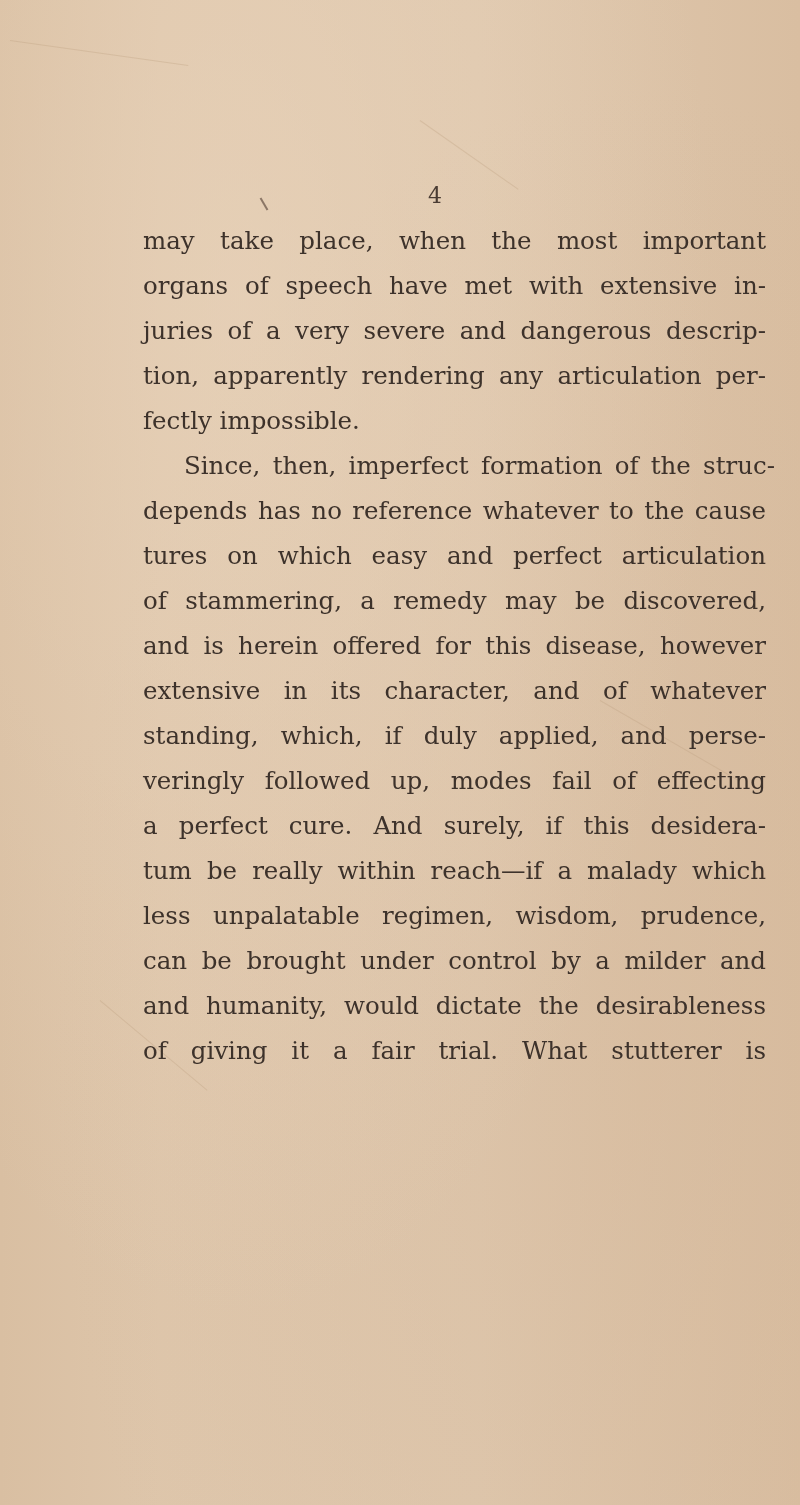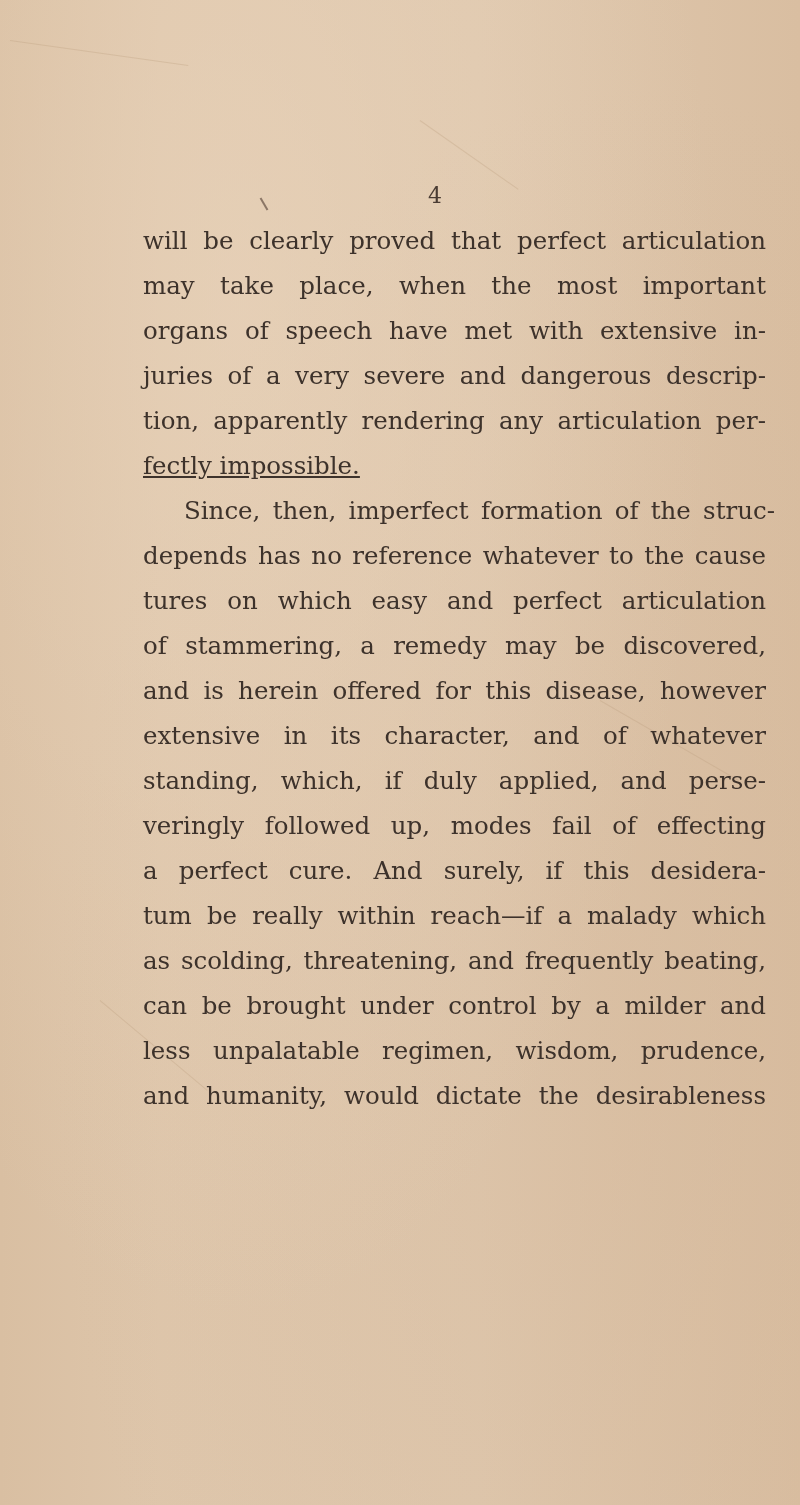--- a/index.html
+++ b/index.html
@@ -91,34 +91,33 @@
 <div class="page">
   <div class="scratch" style="left:10px;top:40px;width:180px;transform:rotate(8deg);"></div>
   <div class="scratch" style="left:420px;top:120px;width:120px;transform:rotate(35deg);"></div>
   <div class="scratch" style="left:600px;top:700px;width:160px;transform:rotate(30deg);"></div>
   <div class="scratch" style="left:100px;top:1000px;width:140px;transform:rotate(40deg);"></div>
   <div class="tick-mark"></div>
 
   <div class="page-number">4</div>
 
   <div class="body-text">
-    <div class="line"><span class="inner">will be clearly proved that perfect articulation</span></div>
     <div class="line"><span class="inner">may take place, when the most important</span></div>
     <div class="line"><span class="inner">organs of speech have met with extensive in-</span></div>
     <div class="line"><span class="inner">juries of a very severe and dangerous descrip-</span></div>
     <div class="line"><span class="inner">tion, apparently rendering any articulation per-</span></div>
-    <div class="line" style="text-align:center;text-align-last:left;text-decoration:underline;"><span>fectly impossible.</span></div>
+    <div class="line" style="text-align:center;text-align-last:left;"><span>fectly impossible.</span></div>
     <div class="line indent"><span class="inner">Since, then, imperfect formation of the struc-</span></div>
     <div class="line"><span class="inner">depends has no reference whatever to the cause</span></div>
     <div class="line"><span class="inner">tures on which easy and perfect articulation</span></div>
     <div class="line"><span class="inner">of stammering, a remedy may be discovered,</span></div>
     <div class="line"><span class="inner">and is herein offered for this disease, however</span></div>
     <div class="line"><span class="inner">extensive in its character, and of whatever</span></div>
     <div class="line"><span class="inner">standing, which, if duly applied, and perse-</span></div>
     <div class="line"><span class="inner">veringly followed up, modes fail of effecting</span></div>
     <div class="line"><span class="inner">a perfect cure. And surely, if this desidera-</span></div>
     <div class="line"><span class="inner">tum be really within reach—if a malady which</span></div>
-    <div class="line"><span class="inner">as scolding, threatening, and frequently beating,</span></div>
+    <div class="line"><span class="inner">less unpalatable regimen, wisdom, prudence,</span></div>
     <div class="line"><span class="inner">can be brought under control by a milder and</span></div>
-    <div class="line"><span class="inner">less unpalatable regimen, wisdom, prudence,</span></div>
     <div class="line"><span class="inner">and humanity, would dictate the desirableness</span></div>
+    <div class="line last"><span class="inner">of giving it a fair trial. What stutterer is</span></div>
   </div>
 </div>
 
 </body></html>

